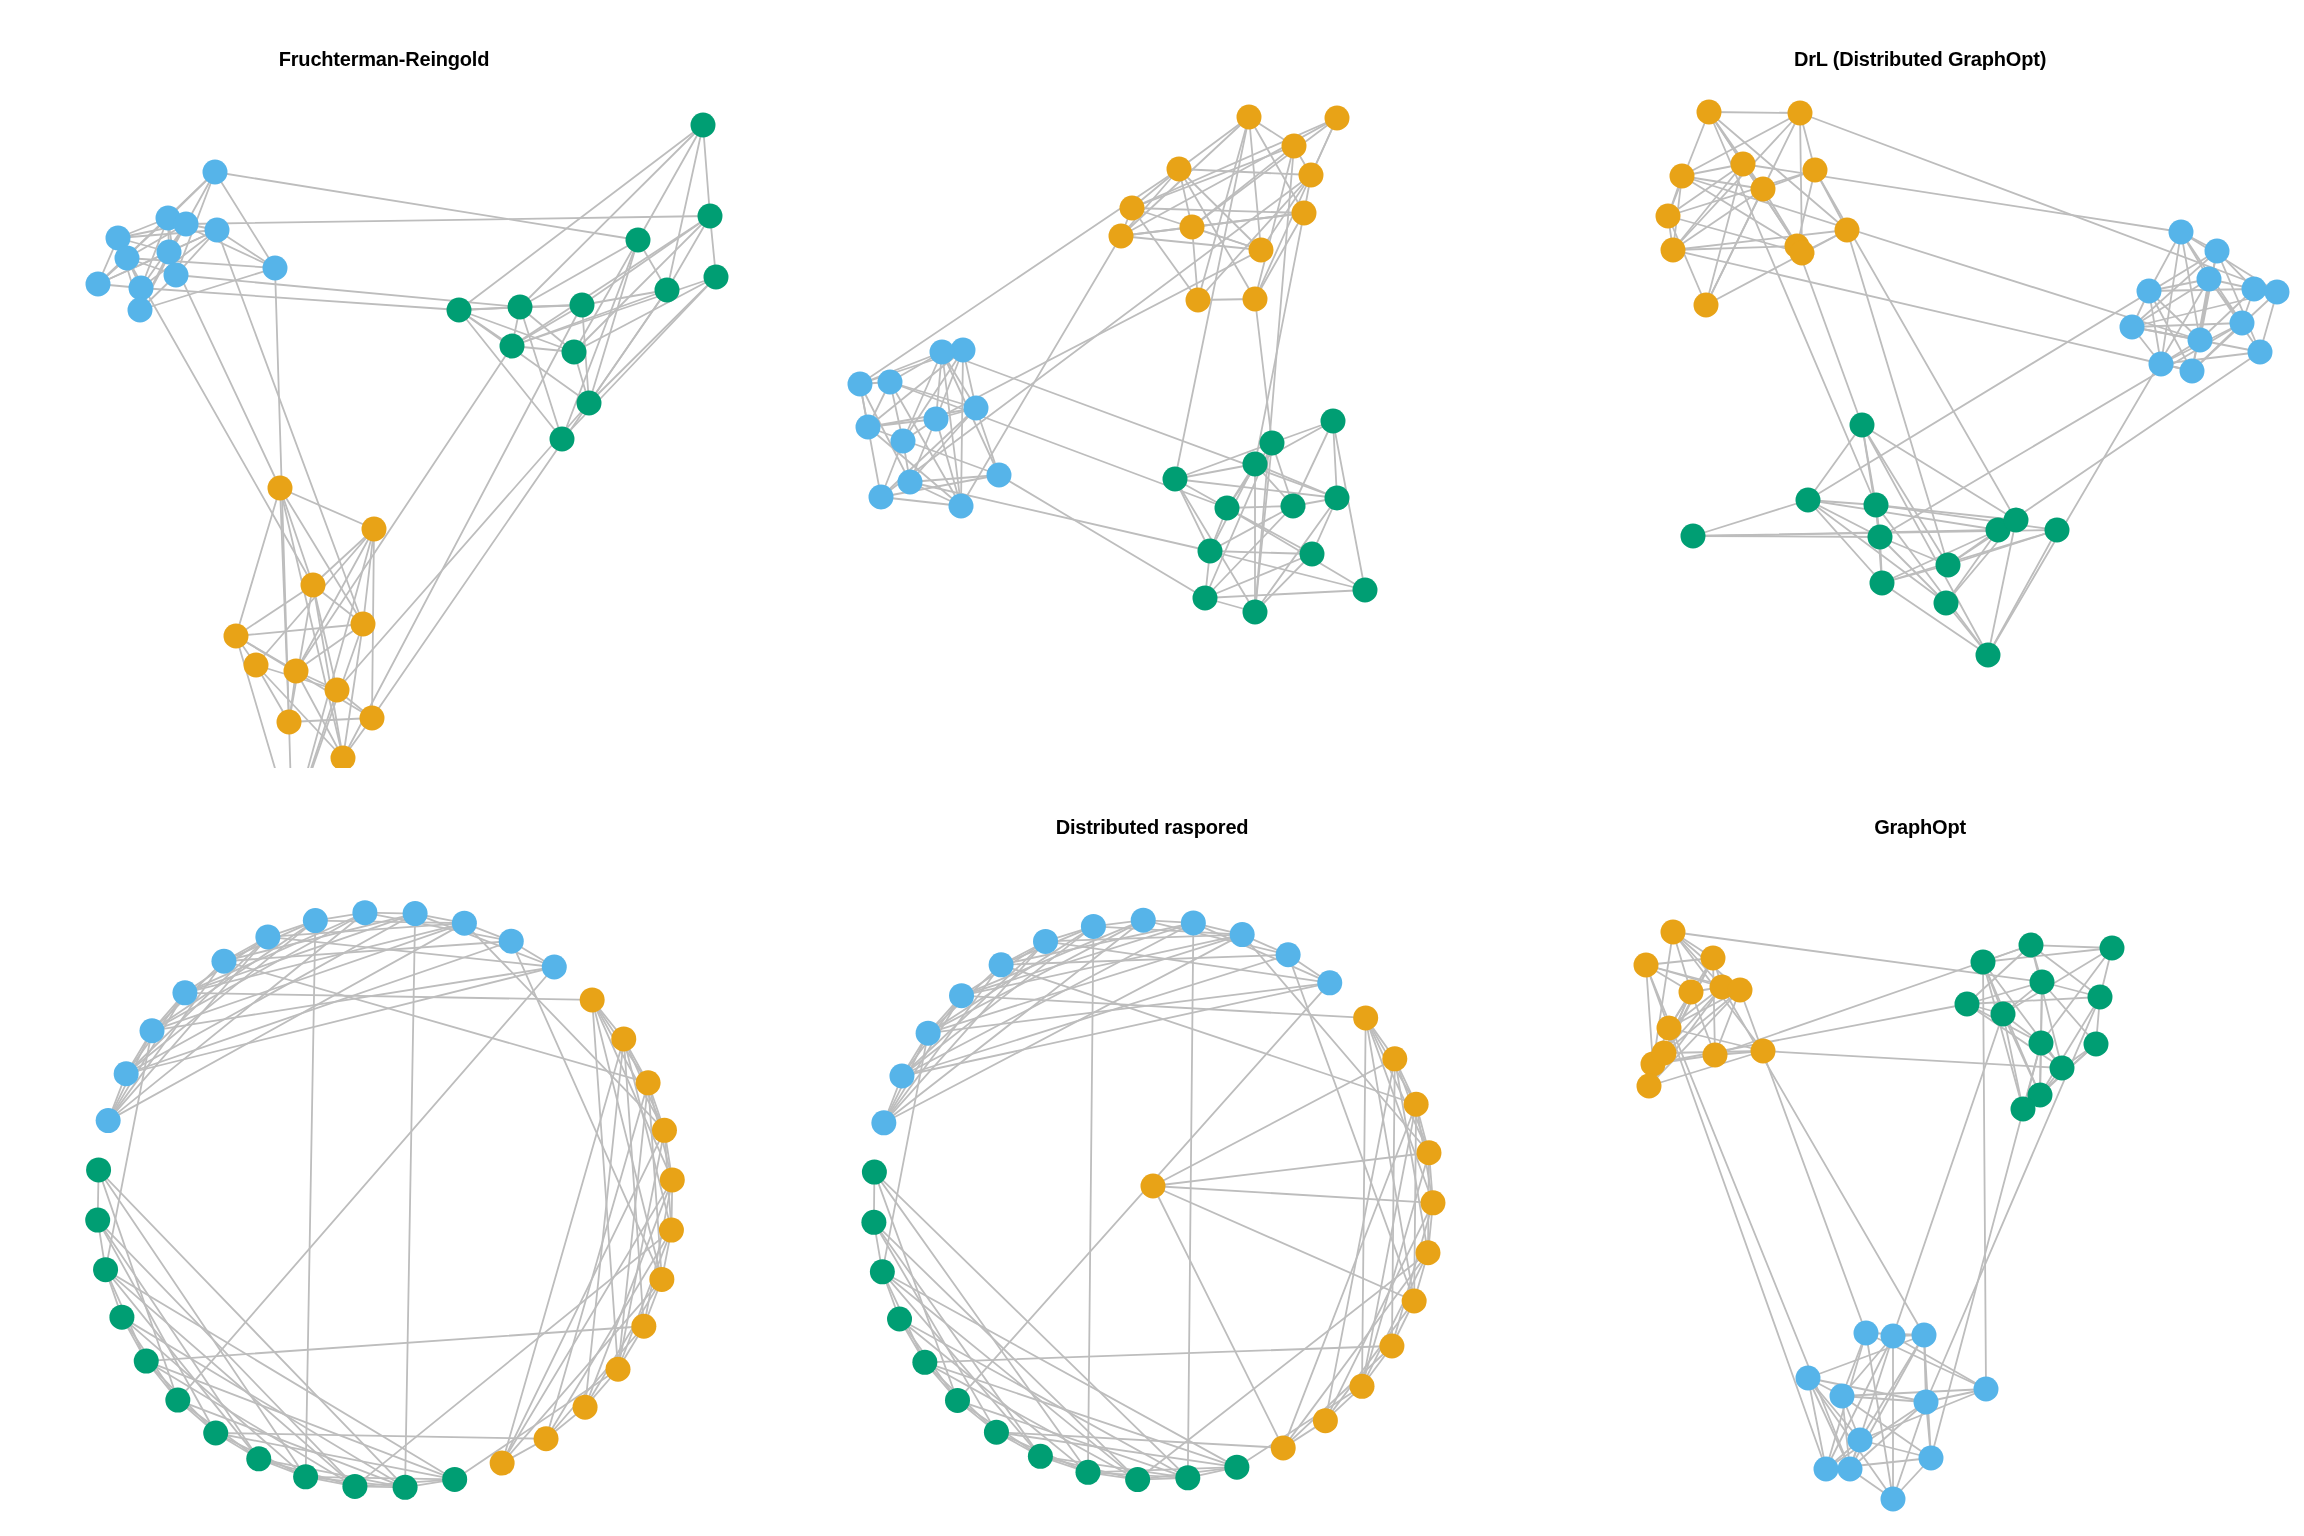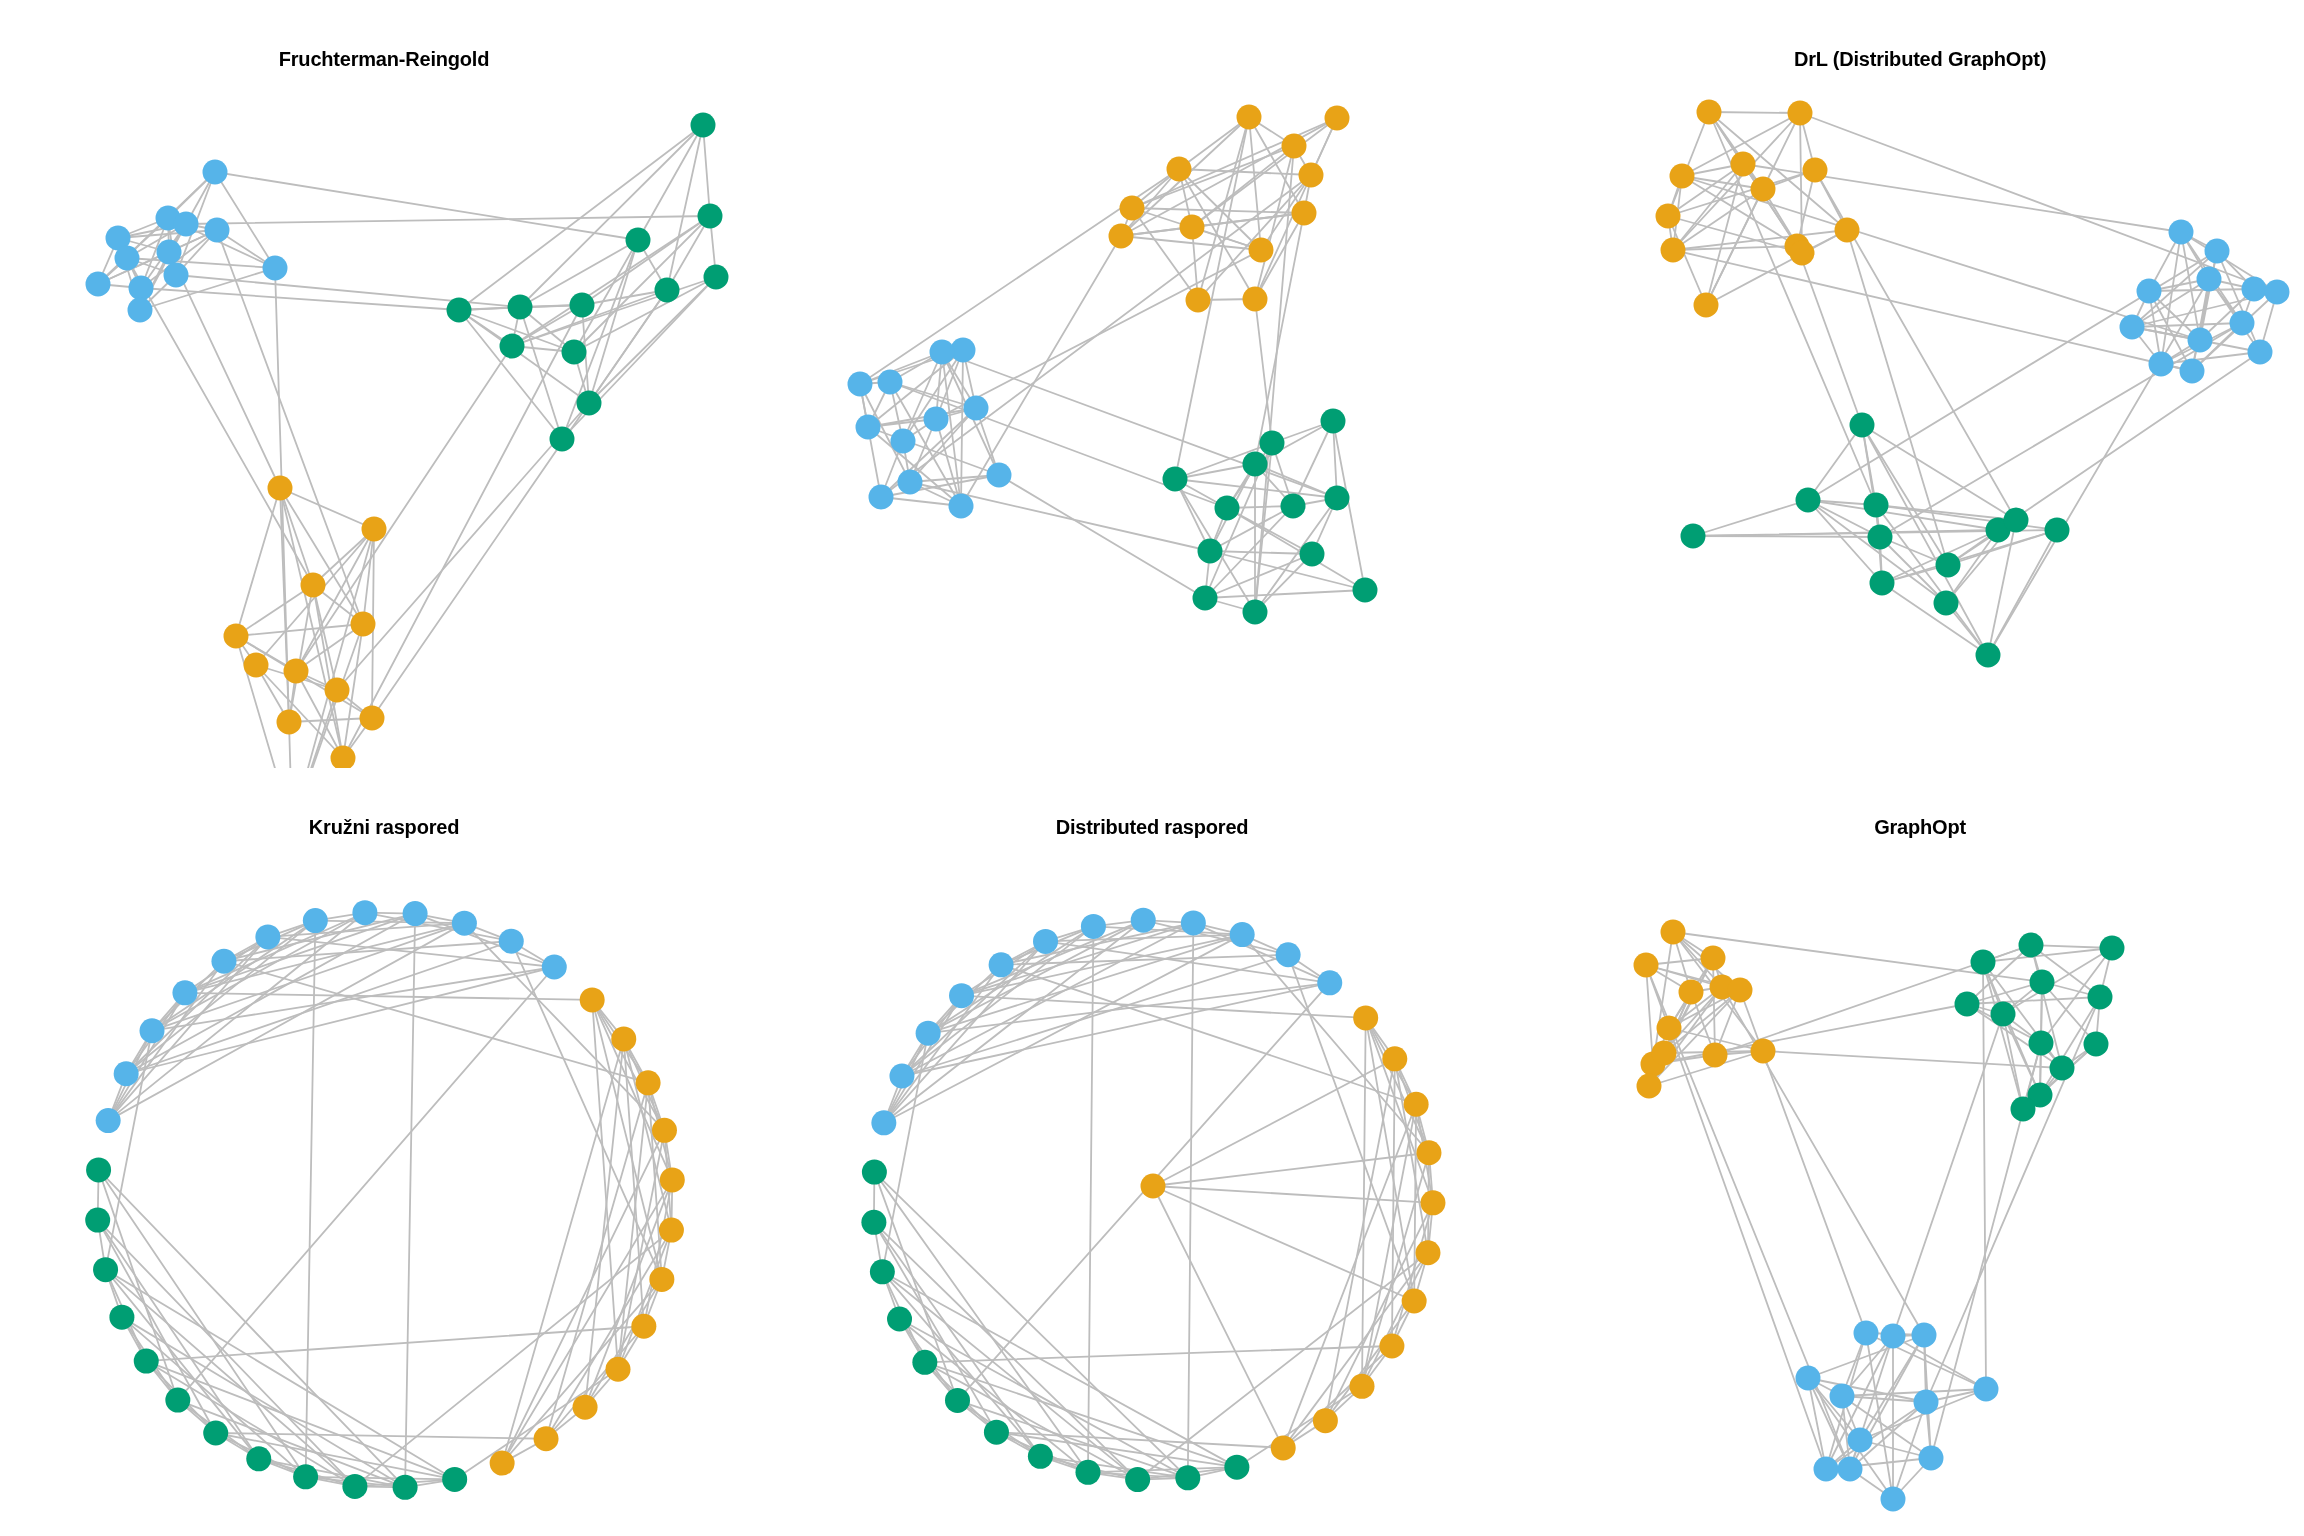--- a/index.html
+++ b/index.html
@@ -521,21 +521,20 @@
             <circle cx="410" cy="603" r="12.5" fill="#009e73"></circle>
             <circle cx="452" cy="655" r="12.5" fill="#009e73"></circle>
             <circle cx="521" cy="530" r="12.5" fill="#009e73"></circle>
             <circle cx="157" cy="536" r="12.5" fill="#009e73"></circle>
           </g>
         </svg>
       </div>
   </div>
 
   <div class="panel">
-    <div class="panel-title">Kružni raspored</div>
     <div class="net">
         <svg viewBox="0 0 768 768" width="768" height="768">
           <g stroke="#bdbdbd" stroke-width="1.8" stroke-linecap="round" fill="none">
             <line x1="108.15663156976416" y1="352.61644152470427" x2="126.14731466583987" y2="305.74910972474584"></line>
             <line x1="108.15663156976416" y1="352.61644152470427" x2="152.0031056200151" y2="262.7178473397678"></line>
             <line x1="108.15663156976416" y1="352.61644152470427" x2="184.9383893078087" y2="224.83013750246855"></line>
             <line x1="108.15663156976416" y1="352.61644152470427" x2="223.9524438004248" y2="193.23717910414808"></line>
             <line x1="108.15663156976416" y1="352.61644152470427" x2="267.8598467941696" y2="168.89890819893094"></line>
             <line x1="108.15663156976416" y1="352.61644152470427" x2="364.91013556169185" y2="144.70155352517065"></line>
             <line x1="108.15663156976416" y1="352.61644152470427" x2="464.38355847529584" y2="155.15663156976422"></line>

